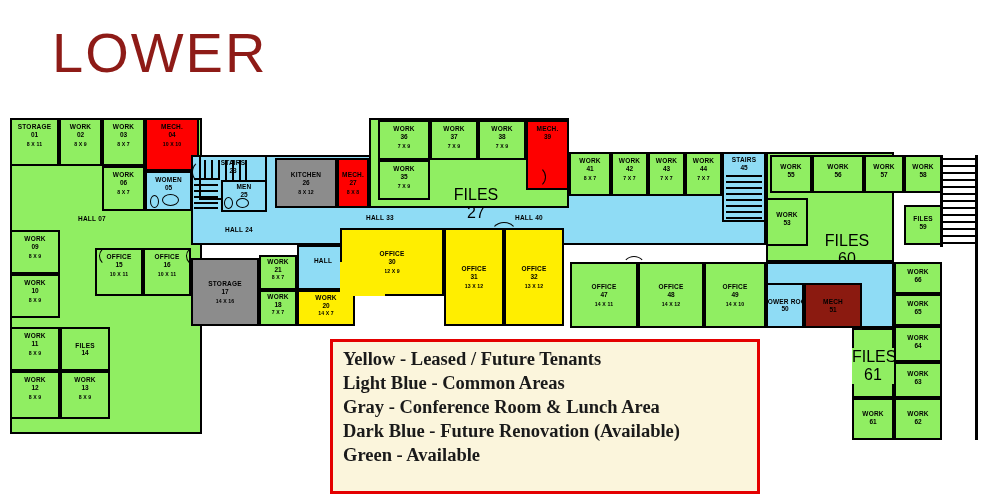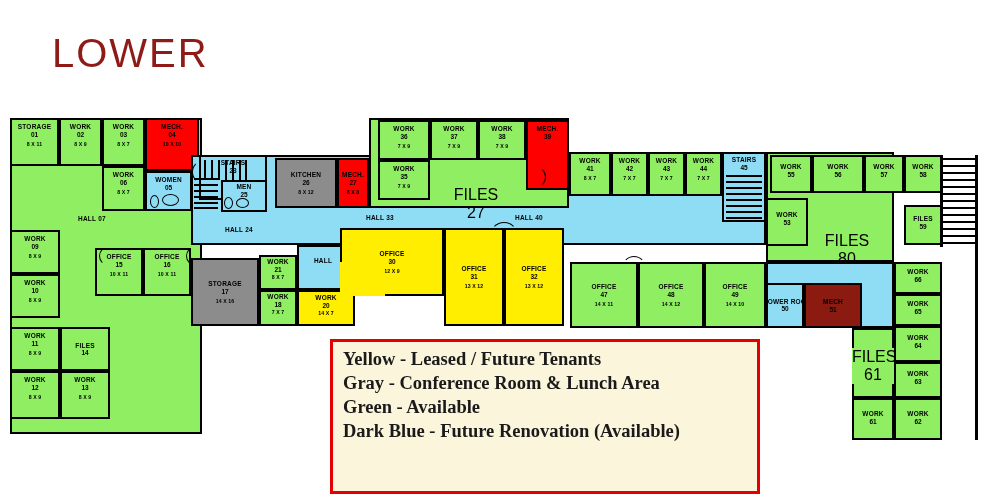--- a/index.html
+++ b/index.html
@@ -6,21 +6,21 @@
   html,body{margin:0;padding:0;background:#ffffff;}
   body{width:984px;height:501px;position:relative;overflow:hidden;
        font-family:"Liberation Sans", sans-serif;}
 
   #plan{position:absolute;left:0;top:0;width:984px;height:501px;}
 
   
   .title{
     position:absolute;left:52px;top:22px;
     font-family:"Liberation Sans", sans-serif;
-    font-size:40px;line-height:62px;letter-spacing:2px;
+    font-size:56px;line-height:62px;letter-spacing:2px;
     color:#8e1b17;font-weight:300;
     -webkit-text-stroke:0px;
   }
 
   
   .room{
     position:absolute;
     box-sizing:border-box;
     border:2px solid #000;
     display:flex;flex-direction:column;
@@ -380,21 +380,21 @@
   <div class="room c-green" style="left:904px;top:205px;width:38px;height:40px;">
     <span class="nm" style="margin-top:8px;">FILES</span>
     <span class="no">59</span>
   </div>
   <div class="room c-green" style="left:766px;top:198px;width:42px;height:48px;">
     <span class="nm" style="margin-top:11px;">WORK</span>
     <span class="no">53</span>
   </div>
   <div style="position:absolute;left:824px;top:232px;width:46px;text-align:center;">
     <div class="nm" style="margin:0;">FILES</div>
-    <div class="no">80</div>
+    <div class="no">60</div>
   </div>
 
   <div class="stair-h" style="left:942px;top:158px;width:34px;height:86px;">
     <i style="top:0"></i>
       <i style="top:7px"></i>
       <i style="top:14px"></i>
       <i style="top:21px"></i>
       <i style="top:28px"></i>
       <i style="top:35px"></i>
       <i style="top:42px"></i>
@@ -443,18 +443,19 @@
 
   <div class="door" style="left:192px;top:160px;width:22px;height:22px;border-color:transparent transparent transparent #000;"></div>
   <div class="door" style="left:99px;top:246px;width:18px;height:18px;border-color:transparent transparent transparent #000;"></div>
   <div class="door" style="left:186px;top:246px;width:18px;height:18px;border-color:transparent transparent transparent #000;"></div>
   <div class="door" style="left:524px;top:166px;width:20px;height:20px;border-color:transparent #000 transparent transparent;"></div>
   <div class="door" style="left:490px;top:222px;width:26px;height:26px;border-color:#000 transparent transparent transparent;"></div>
   <div class="door" style="left:622px;top:256px;width:22px;height:22px;border-color:#000 transparent transparent transparent;"></div>
 
   <div class="legend">
     <div>Yellow - Leased / Future Tenants</div>
+    <div>Light Blue - Common Areas</div>
     <div>Gray - Conference Room &amp; Lunch Area</div>
+    <div>Dark Blue - Future Renovation (Available)</div>
     <div>Green - Available</div>
-    <div>Dark Blue - Future Renovation (Available)</div>
   </div>
 
 </div>
 
 </body></html>

